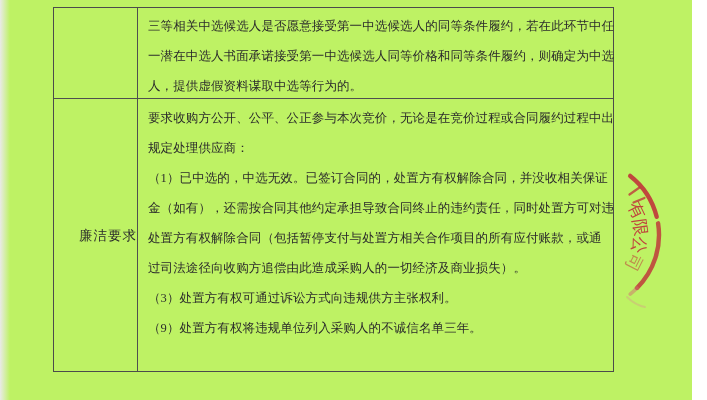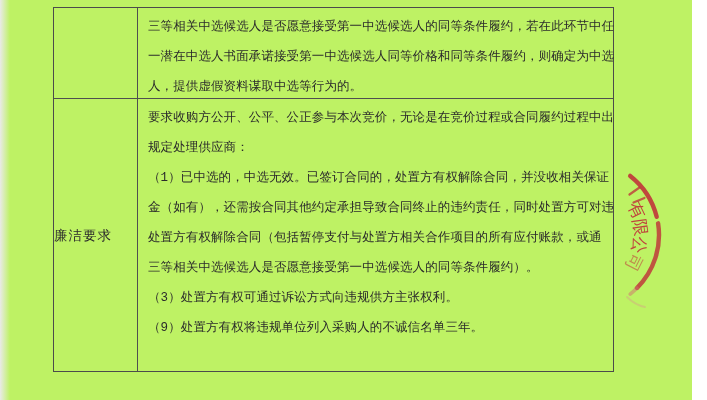--- a/index.html
+++ b/index.html
@@ -26,33 +26,33 @@
     background:#4f4f4f;
   }
   .hline{
     position:absolute;left:0;right:0;top:90px;height:1px;
     background:#4f4f4f;
   }
   .cell-r1{
     position:absolute;left:94px;top:3px;width:462px;
   }
   .cell-r2{
-    position:absolute;left:94px;top:95px;width:462px;font-family:Liberation Mono, monospace;
+    position:absolute;left:94px;top:95px;width:462px;
   }
   .line{
     height:30px;line-height:30px;
     font-size:12.5px;
     color:#2b2b2b;
     letter-spacing:0.1px;
     white-space:nowrap;
     text-align:left;
   }
   .label-cell{
     position:absolute;left:0;top:90px;width:83px;height:275px;
-    display:flex;align-items:center;justify-content:flex-start;
+    display:flex;align-items:center;justify-content:flex-end;
   }
   .label-text{
     font-size:13.5px;color:#2b2b2b;letter-spacing:1px;
   }
   .seal{
     position:absolute;left:0;top:0;width:707px;height:400px;
     pointer-events:none;
   }
   .seal text{
     font-family:"Liberation Serif", serif;
@@ -79,21 +79,21 @@
     <div class="label-cell">
       <span class="label-text">廉洁要求</span>
     </div>
 
     <div class="cell-r2">
       <div class="line">要求收购方公开、公平、公正参与本次竞价，无论是在竞价过程或合同履约过程中出</div>
       <div class="line">规定处理供应商：</div>
       <div class="line">（1）已中选的，中选无效。已签订合同的，处置方有权解除合同，并没收相关保证</div>
       <div class="line">金（如有），还需按合同其他约定承担导致合同终止的违约责任，同时处置方可对违</div>
       <div class="line">处置方有权解除合同（包括暂停支付与处置方相关合作项目的所有应付账款，或通</div>
-      <div class="line">三等相关中选候选人是否愿意接受第一中选候选人的同等条件履约）。</div>
+      <div class="line">过司法途径向收购方追偿由此造成采购人的一切经济及商业损失）。</div>
       <div class="line">（3）处置方有权可通过诉讼方式向违规供方主张权利。</div>
       <div class="line">（9）处置方有权将违规单位列入采购人的不诚信名单三年。</div>
     </div>
   </div>
 
   <svg class="seal" viewBox="0 0 707 400" xmlns="http://www.w3.org/2000/svg" aria-hidden="true">
 
     <path d="M 630.2 175.9 A 75 75 0 0 1 656.7 216.8" fill="none" stroke="#c0393a" stroke-width="4.4" stroke-linecap="round" opacity="0.92"></path>
     <path d="M 658.1 223.3 A 75 75 0 0 1 637.0 288.0" fill="none" stroke="#c0393a" stroke-width="4.4" stroke-linecap="round" opacity="0.85"></path>
     <path d="M 637.0 288.0 A 75 75 0 0 1 630.2 294.1" fill="none" stroke="#d2706f" stroke-width="3.6" stroke-linecap="round" opacity="0.5"></path>

